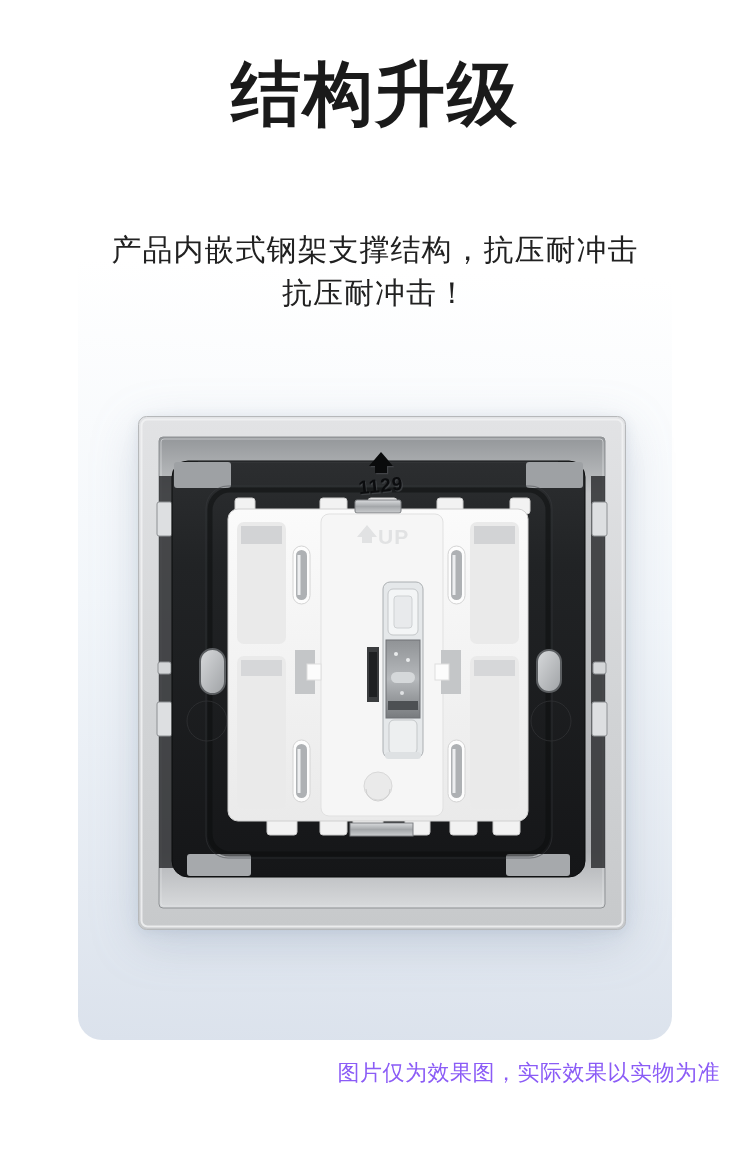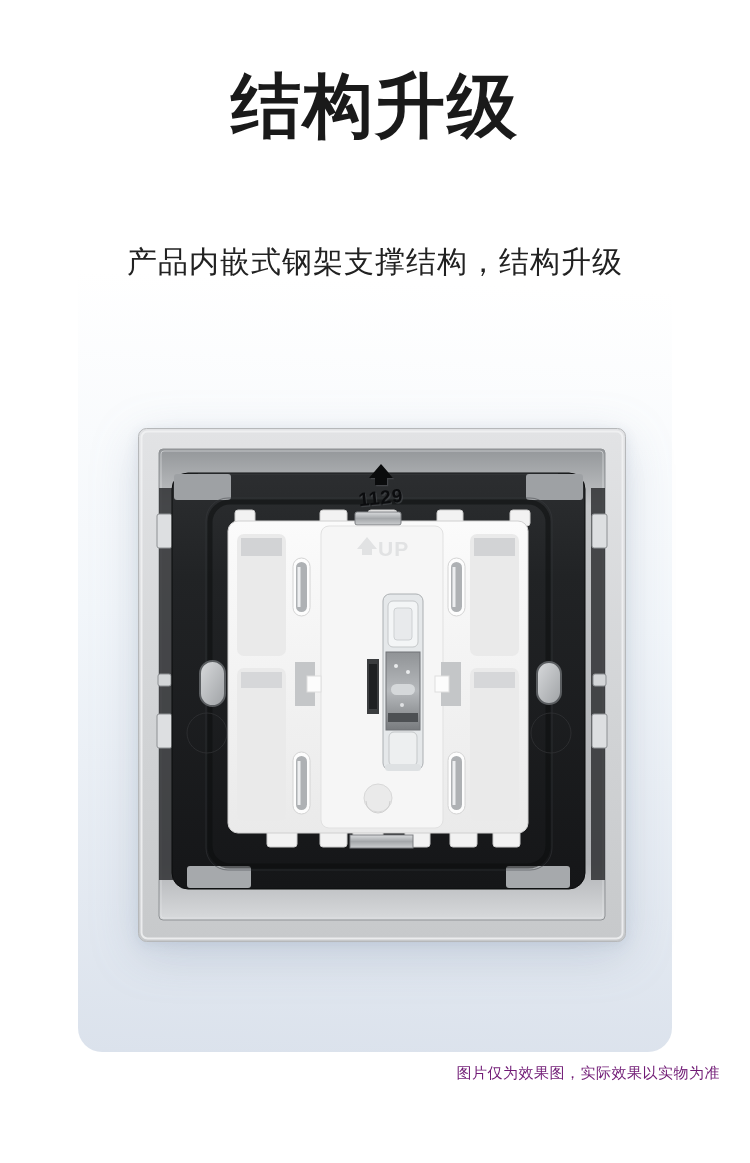--- a/index.html
+++ b/index.html
@@ -3,21 +3,21 @@
 <meta charset="utf-8">
 <style>
   * { margin:0; padding:0; box-sizing:border-box; }
   html,body { width:750px; height:1163px; }
   body {
     font-family:"Liberation Sans","DejaVu Sans",sans-serif;
     background:#ffffff; position:relative; overflow:hidden;
   }
   .page { position:absolute; inset:0; background:#ffffff; }
   .card {
-    position:absolute; left:78px; top:16px; width:594px; height:1036px;
+    position:absolute; left:78px; top:4px; width:594px; height:1036px;
     border-radius:24px;
     background:linear-gradient(182deg,#ffffff 0%,#ffffff 26%,#f2f6fa 58%,#dbe2ec 100%);
   }
   .title {
     position:absolute; left:0; top:54px; width:100%;
     text-align:center; font-size:70px; line-height:73px;
     font-weight:700; color:#1a1a1a; letter-spacing:2px;
   }
   .subtitle {
     position:absolute; left:0; top:224px; width:100%;
@@ -26,35 +26,36 @@
   }
   .product {
     position:absolute; left:60px; top:412px; width:488px; height:514px;
   }
   .product svg {
     display:block;
     filter:drop-shadow(0 12px 24px rgba(100,120,150,.20)) drop-shadow(0 3px 6px rgba(100,120,150,.14));
   }
   .disclaimer {
     position:absolute; right:30px; top:1060px;
-    font-size:15px; line-height:26px; color:#701a75; letter-spacing:.5px;
+    font-size:22px; line-height:26px; color:#8b5cf6; letter-spacing:.5px;
   }
 </style>
 </head>
 <body>
 
 <div class="page">
   <div class="card">
 
     <h1 class="title">
       <span>结构升级</span><br>
     </h1>
 
     <p class="subtitle">
-      <span>产品内嵌式钢架支撑结构，结构升级</span><br>
+      <span>产品内嵌式钢架支撑结构，抗压耐冲击</span><br>
+      <span>抗压耐冲击！</span>
     </p>
 
     <div class="product">
       <svg width="488" height="514" viewBox="0 0 488 514" xmlns="http://www.w3.org/2000/svg">
         <defs>
           <linearGradient id="faceG" x1="0" y1="0" x2="0" y2="1">
             <stop offset="0" stop-color="#e2e3e5"></stop>
               <stop offset="0.55" stop-color="#d2d4d6"></stop>
               <stop offset="1" stop-color="#c7c9cb"></stop>
           </linearGradient>

